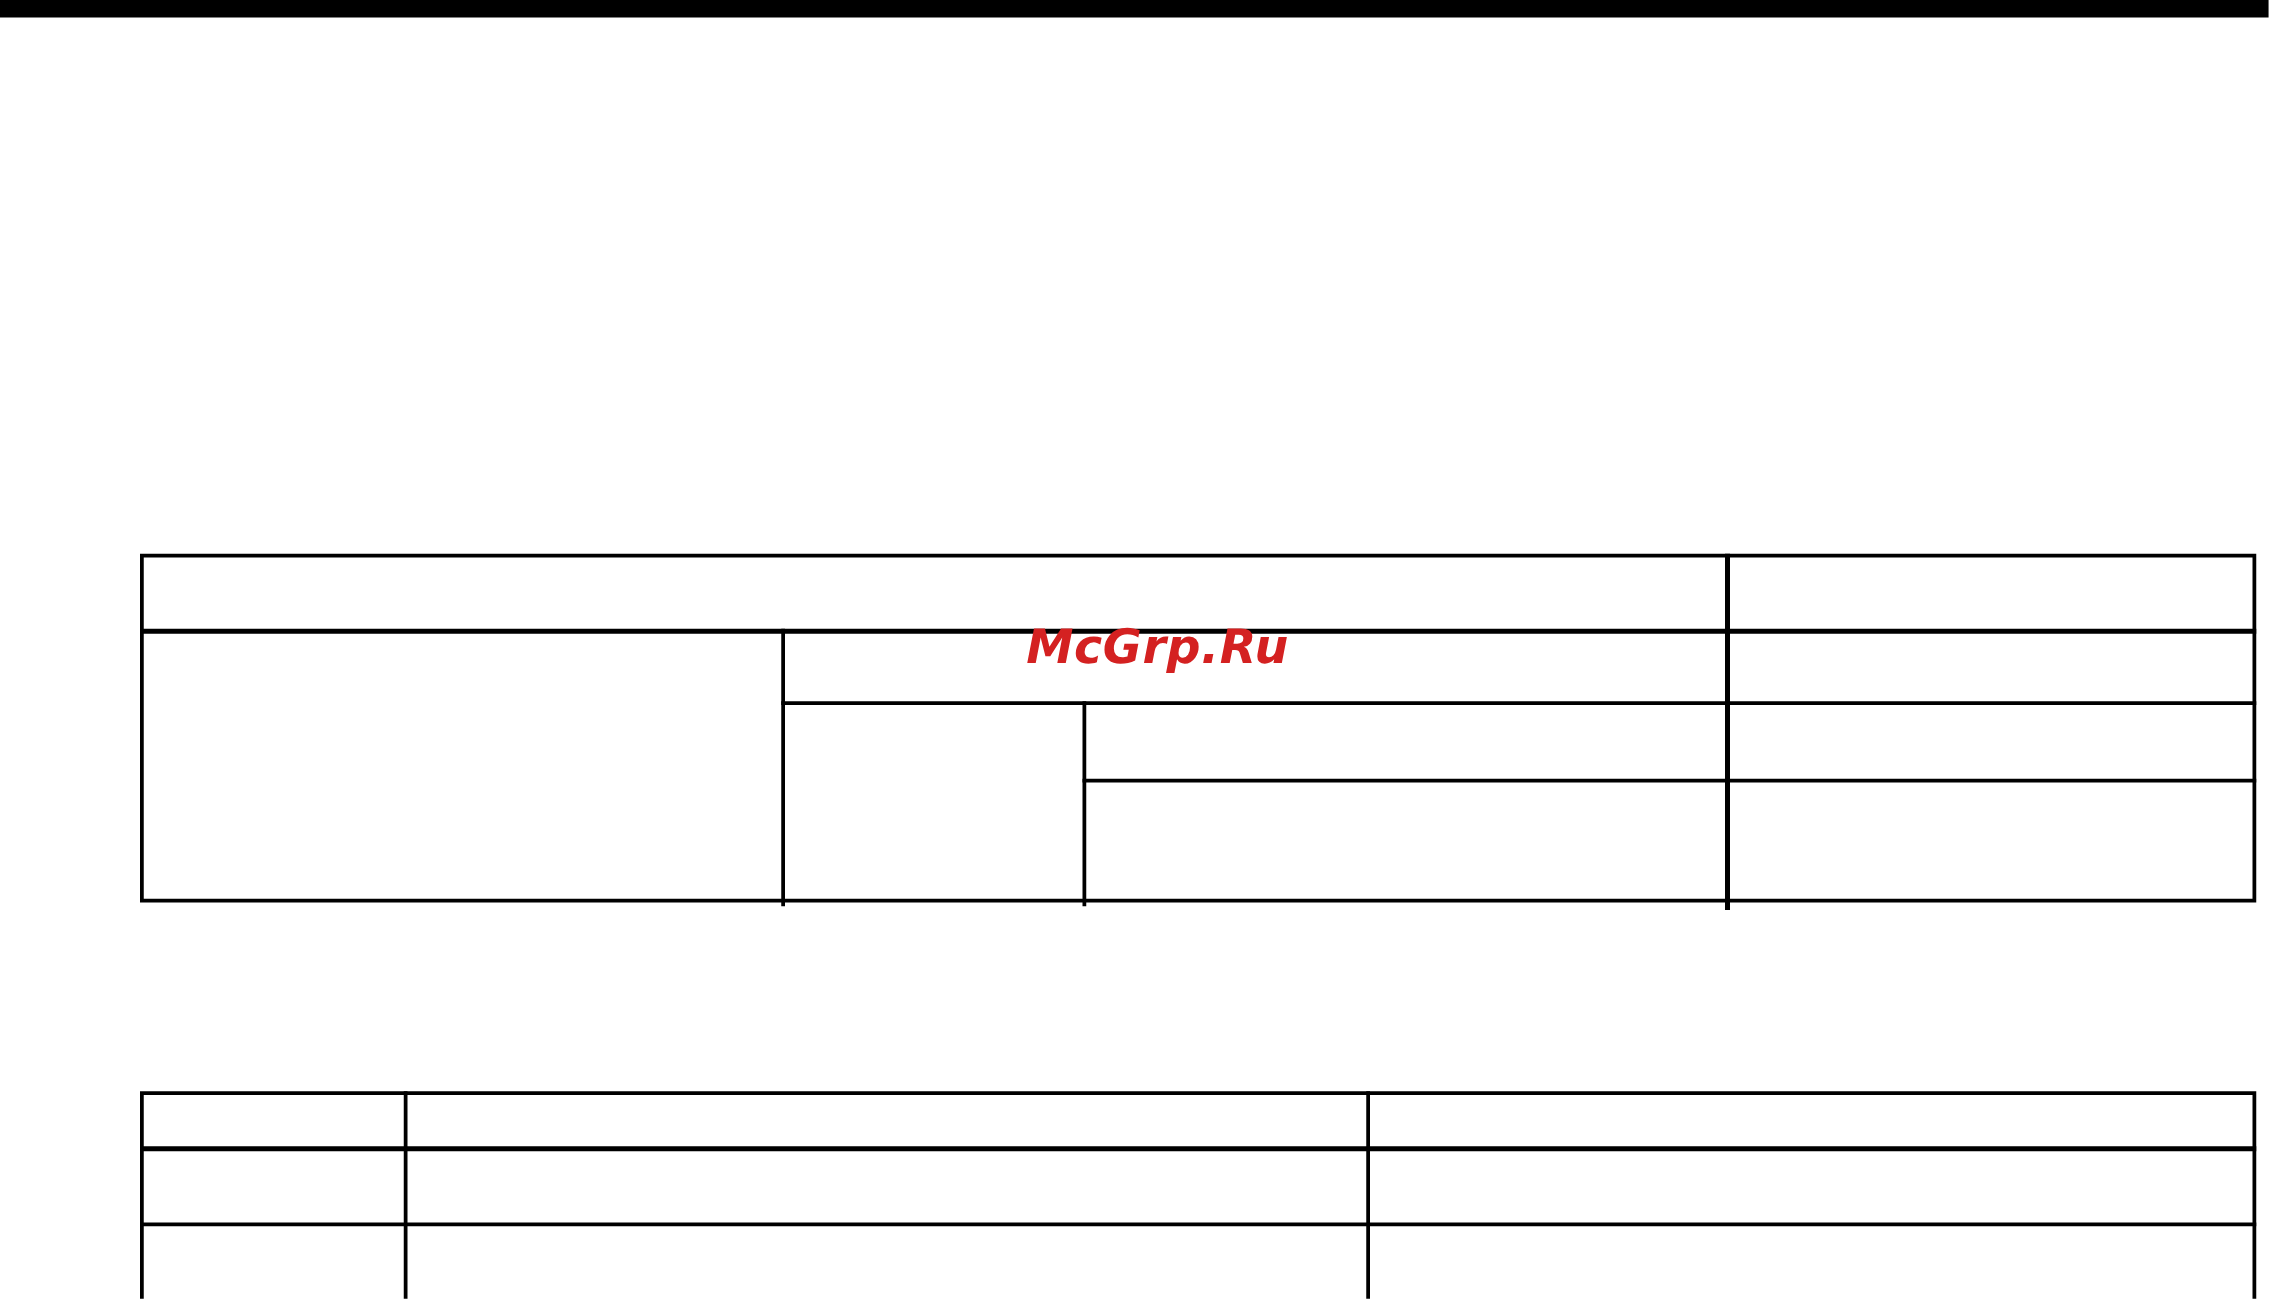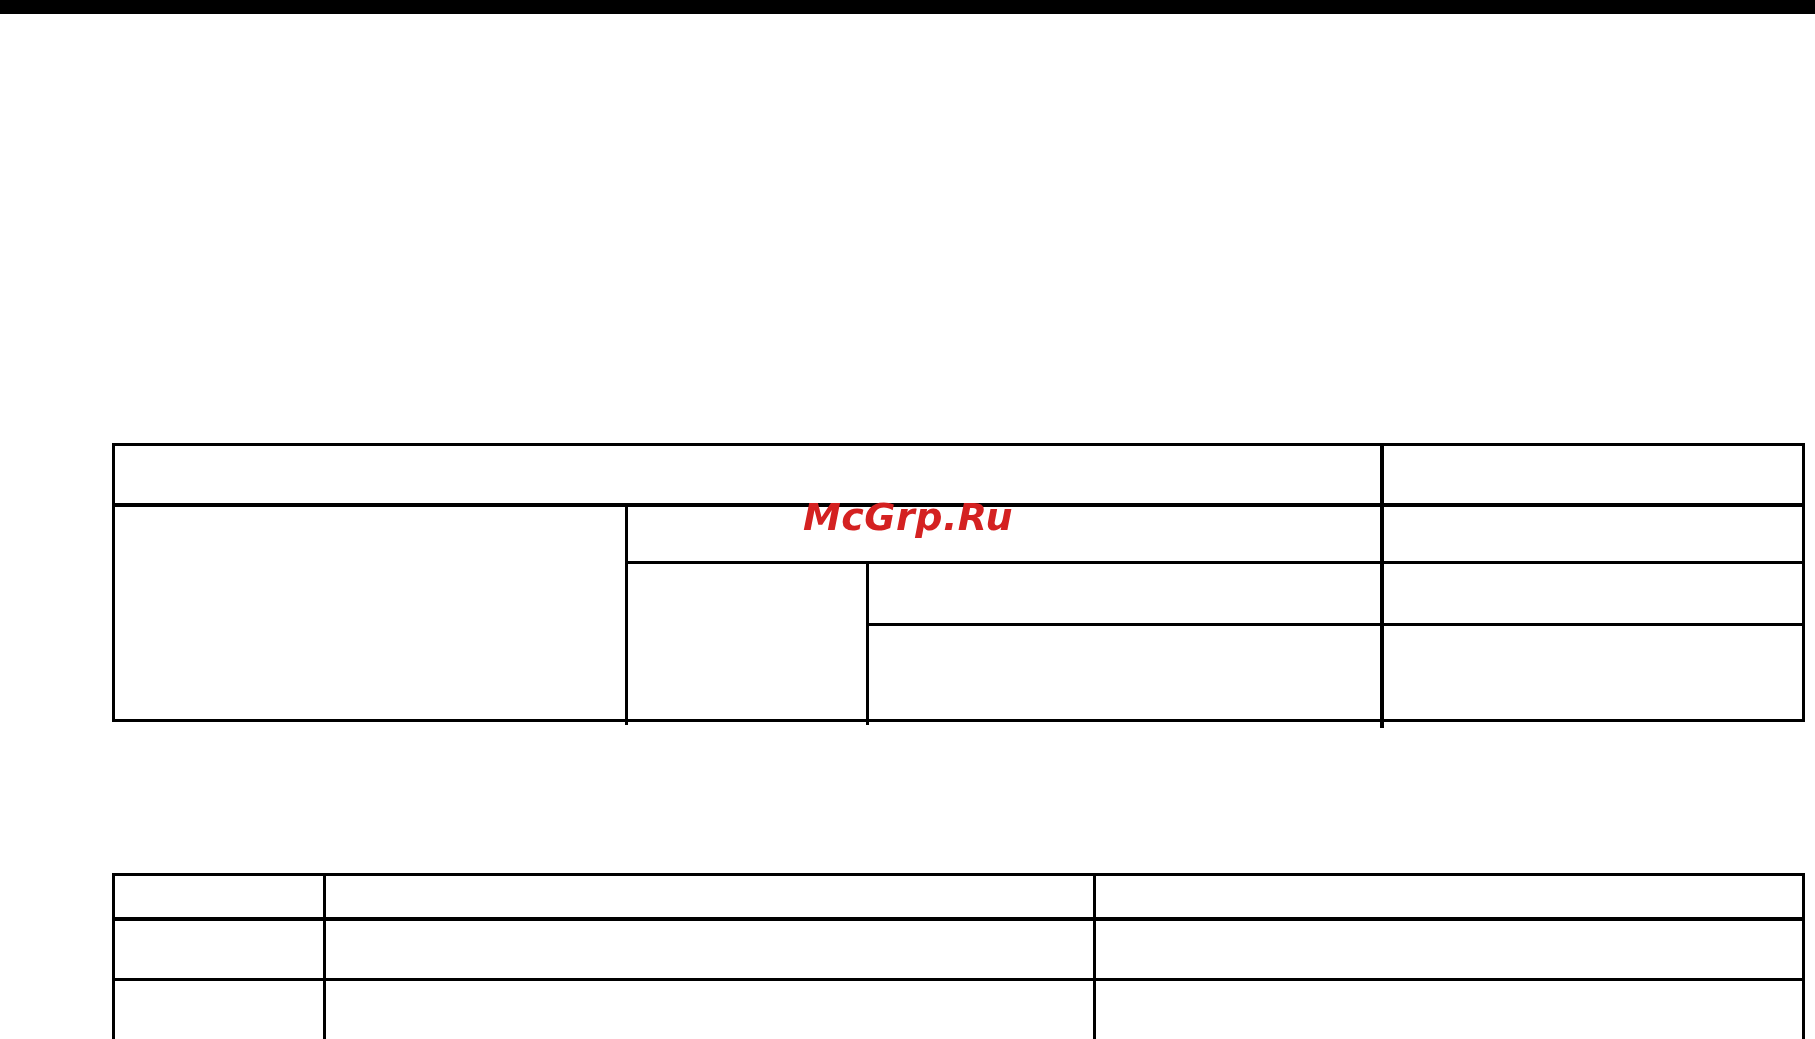--- a/index.html
+++ b/index.html
@@ -61,21 +61,21 @@
     background: #000000;
   }
   .rule-v {
     position: absolute;
     background: #000000;
   }
 
   
   #watermark {
     position: absolute;
-    left: 793px;
+    left: 811px;
     top: 494px;
     width: 230px;
     height: 46px;
     display: flex;
     align-items: center;
     justify-content: center;
     font-family: "DejaVu Sans", sans-serif;
     font-style: italic;
     font-weight: 600;
     font-size: 38px;

